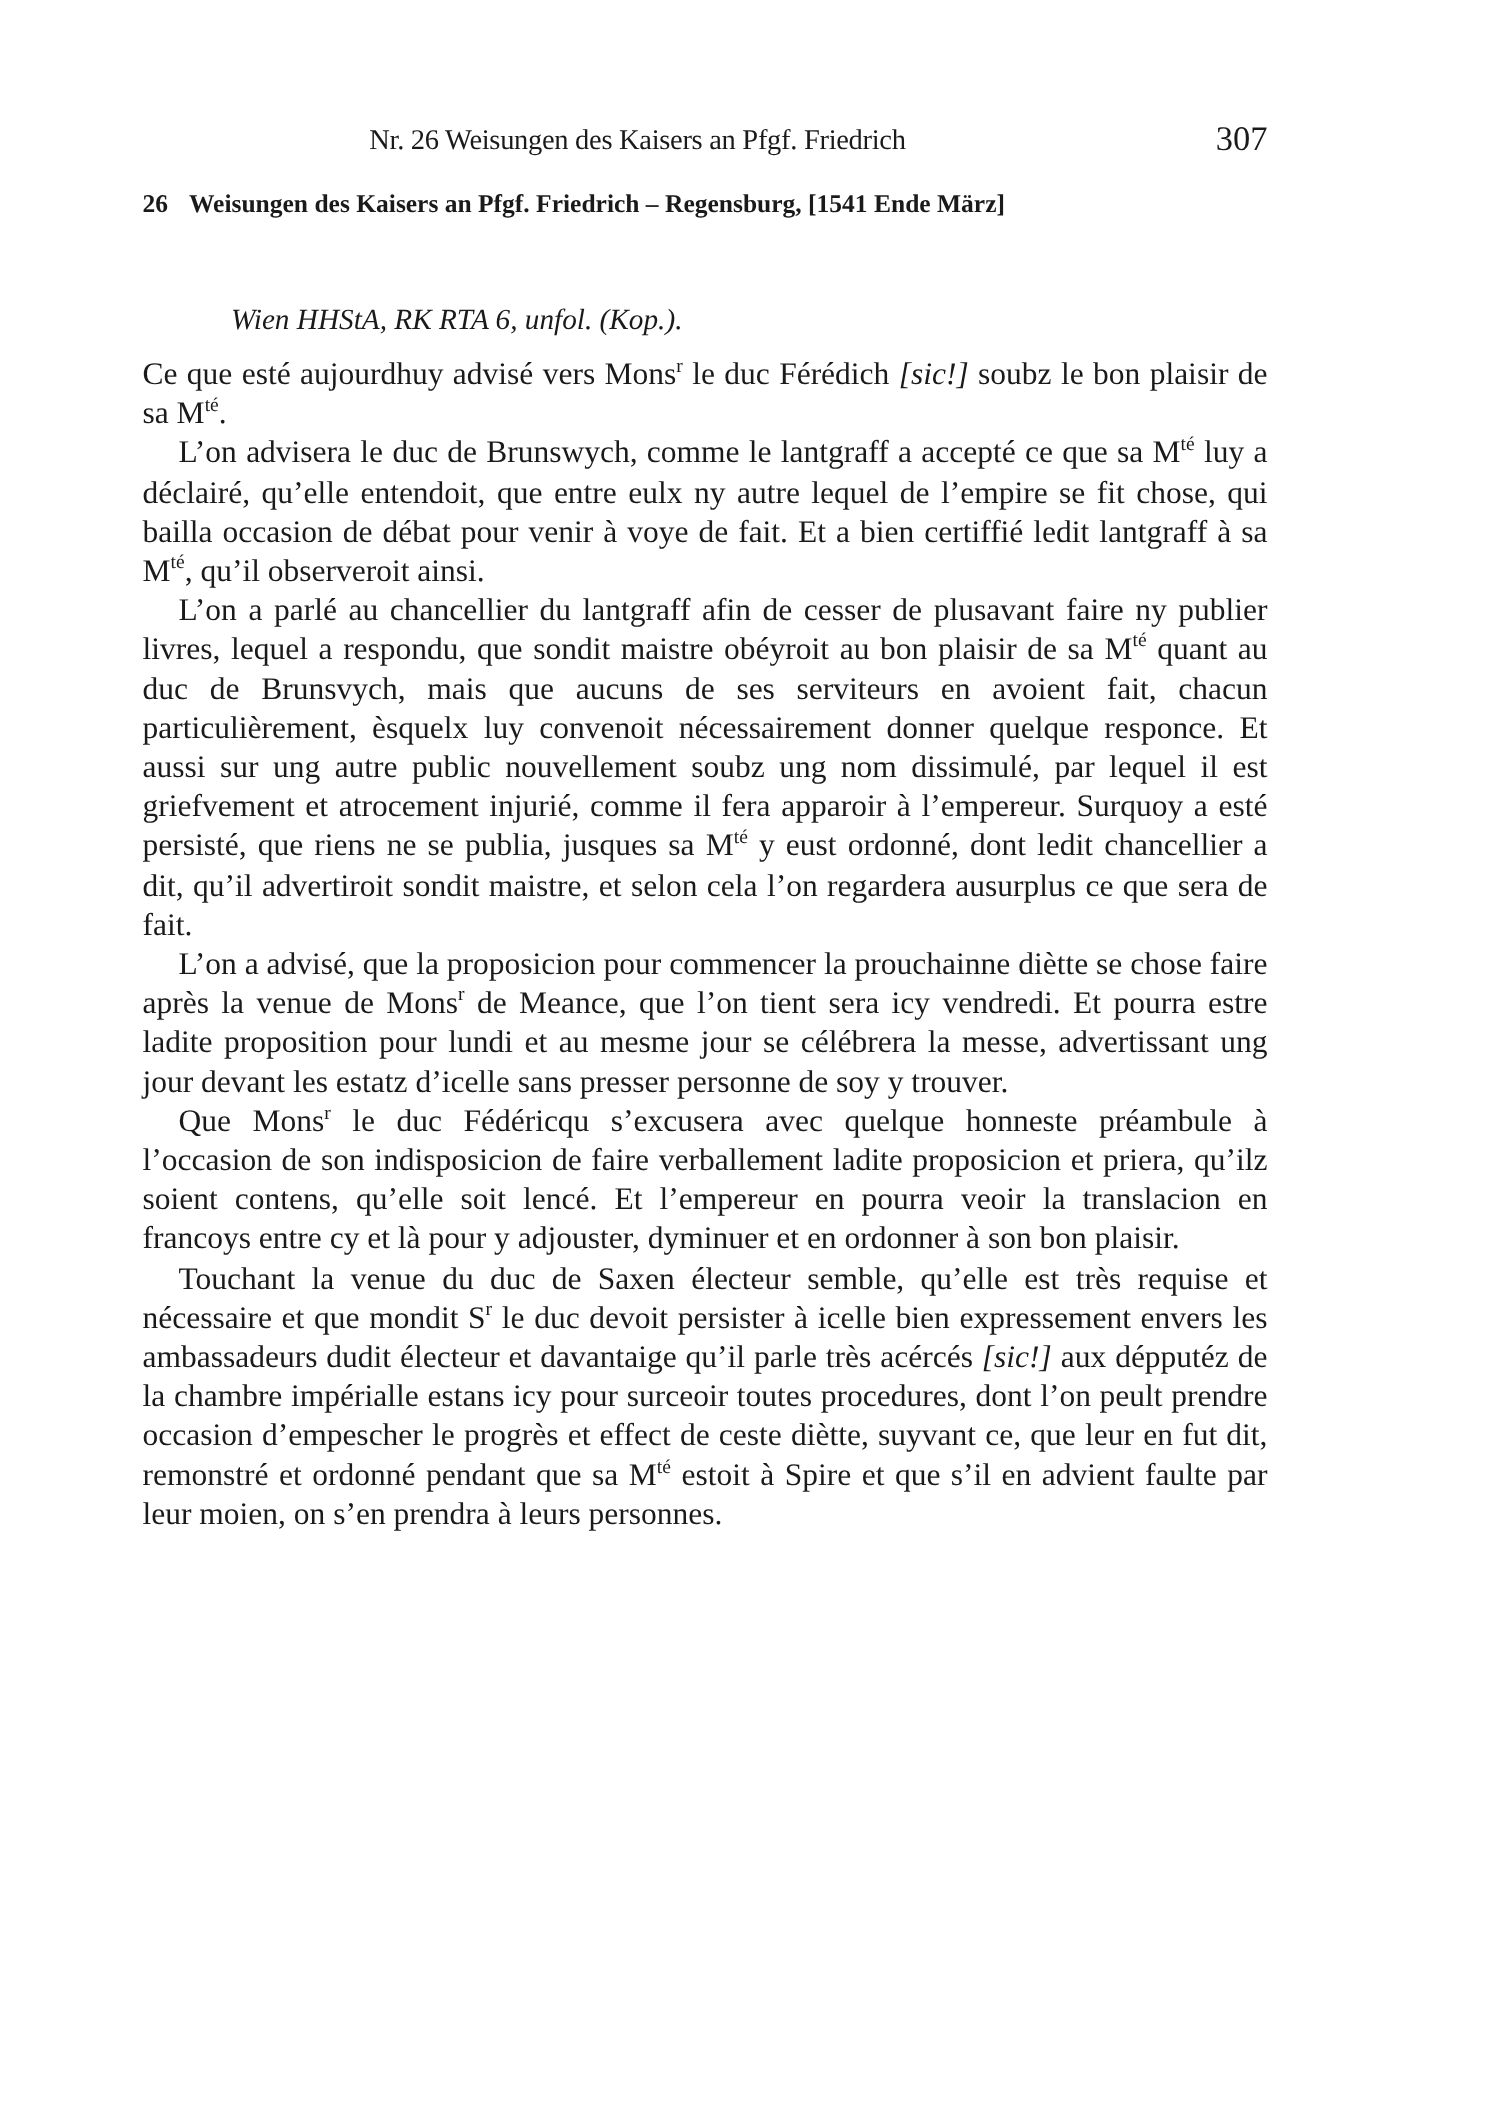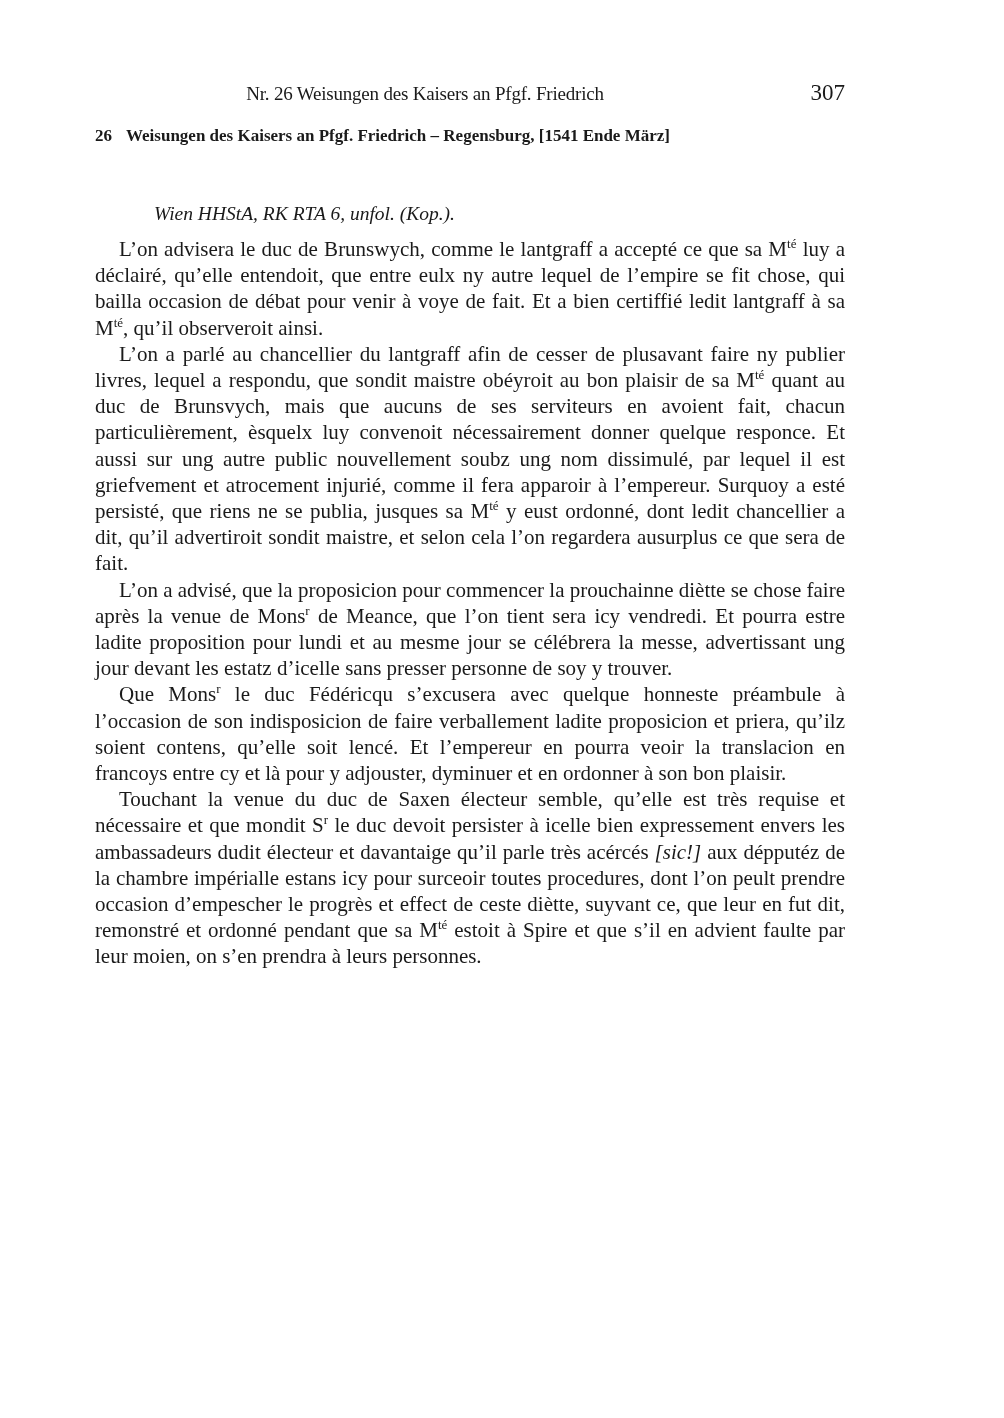--- a/index.html
+++ b/index.html
@@ -106,20 +106,21 @@
   </div>
 
   <div class="doc-heading">
     <span class="doc-number">26</span>
     <div class="doc-title">Weisungen des Kaisers an Pfgf. Friedrich – Regensburg, [1541 Ende März]</div>
   </div>
 
   <div class="source">Wien HHStA, RK RTA 6, unfol. (Kop.).</div>
 
   <div class="body-text" id="body-text">
+    <p class="para"><span>Ce que esté aujourdhuy advisé vers Mons</span><sup>r</sup><span> le duc Férédich </span><em>[sic!]</em><span> soubz le bon plaisir de sa M</span><sup>té</sup><span>.</span></p>
     <p class="para indent"><span>L’on advisera le duc de Brunswych, comme le lantgraff a accepté ce que sa M</span><sup>té</sup><span> luy a déclairé, qu’elle entendoit, que entre eulx ny autre lequel de l’empire se fit chose, qui bailla occasion de débat pour venir à voye de fait. Et a bien certiffié ledit lantgraff à sa M</span><sup>té</sup><span>, qu’il observeroit ainsi.</span></p>
     <p class="para indent"><span>L’on a parlé au chancellier du lantgraff afin de cesser de plusavant faire ny publier livres, lequel a respondu, que sondit maistre obéyroit au bon plaisir de sa M</span><sup>té</sup><span> quant au duc de Brunsvych, mais que aucuns de ses serviteurs en avoient fait, chacun particulièrement, èsquelx luy convenoit nécessairement donner quelque responce. Et aussi sur ung autre public nouvellement soubz ung nom dissimulé, par lequel il est griefvement et atrocement injurié, comme il fera apparoir à l’empereur. Surquoy a esté persisté, que riens ne se publia, jusques sa M</span><sup>té</sup><span> y eust ordonné, dont ledit chancellier a dit, qu’il advertiroit sondit maistre, et selon cela l’on regardera ausurplus ce que sera de fait.</span></p>
     <p class="para indent"><span>L’on a advisé, que la proposicion pour commencer la prouchainne diètte se chose faire après la venue de Mons</span><sup>r</sup><span> de Meance, que l’on tient sera icy vendredi. Et pourra estre ladite proposition pour lundi et au mesme jour se célébrera la messe, advertissant ung jour devant les estatz d’icelle sans presser personne de soy y trouver.</span></p>
     <p class="para indent"><span>Que Mons</span><sup>r</sup><span> le duc Fédéricqu s’excusera avec quelque honneste préambule à l’occasion de son indisposicion de faire verballement ladite proposicion et priera, qu’ilz soient contens, qu’elle soit lencé. Et l’empereur en pourra veoir la translacion en francoys entre cy et là pour y adjouster, dyminuer et en ordonner à son bon plaisir.</span></p>
     <p class="para indent"><span>Touchant la venue du duc de Saxen électeur semble, qu’elle est très requise et nécessaire et que mondit S</span><sup>r</sup><span> le duc devoit persister à icelle bien expressement envers les ambassadeurs dudit électeur et davantaige qu’il parle très acércés </span><em>[sic!]</em><span> aux dépputéz de la chambre impérialle estans icy pour surceoir toutes procedures, dont l’on peult prendre occasion d’empescher le progrès et effect de ceste diètte, suyvant ce, que leur en fut dit, remonstré et ordonné pendant que sa M</span><sup>té</sup><span> estoit à Spire et que s’il en advient faulte par leur moien, on s’en prendra à leurs personnes.</span></p>
   </div>
 
 </div>
 
 </body></html>

